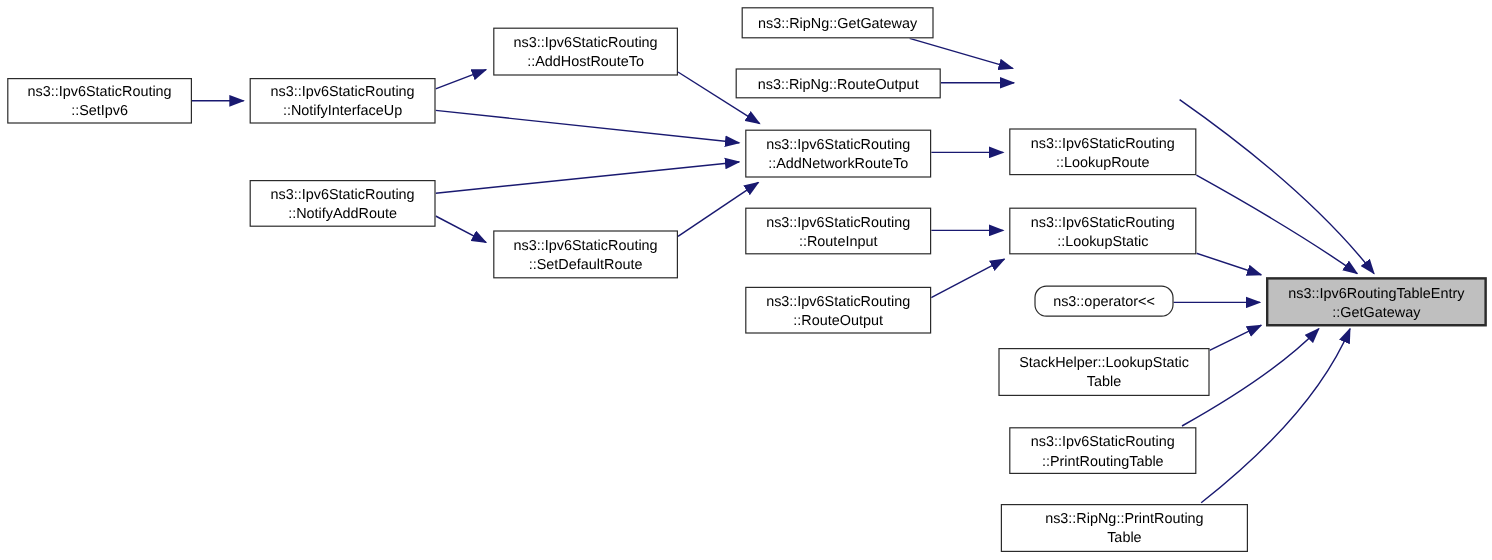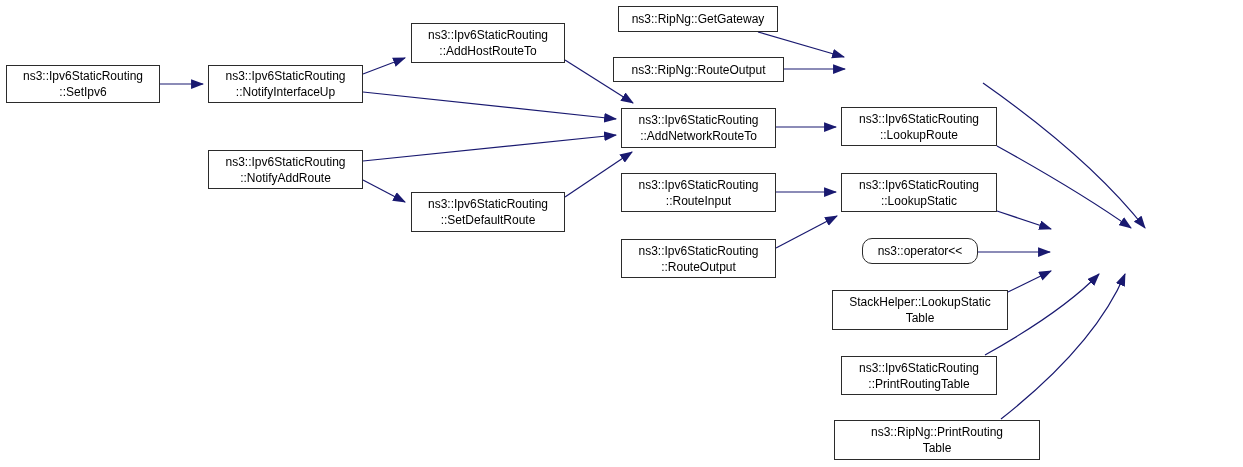--- a/index.html
+++ b/index.html
@@ -95,14 +95,16 @@
 ::LookupRoute</div>
   <div class="node" style="left:841px; top:173px; width:156px; height:39px;">ns3::Ipv6StaticRouting
 ::LookupStatic</div>
   <div class="node" style="left:862px; top:238px; width:116px; height:26px;border-radius:10px;">ns3::operator&lt;&lt;</div>
   <div class="node" style="left:832px; top:290px; width:176px; height:40px;">StackHelper::LookupStatic
 Table</div>
   <div class="node" style="left:841px; top:356px; width:156px; height:39px;">ns3::Ipv6StaticRouting
 ::PrintRoutingTable</div>
   <div class="node" style="left:834px; top:420px; width:206px; height:40px;">ns3::RipNg::PrintRouting
 Table</div>
+  <div class="node target" style="left:1055px; top:231px; width:184px; height:41px;">ns3::Ipv6RoutingTableEntry
+::GetGateway</div>
 
 </div>
 
 </body></html>

